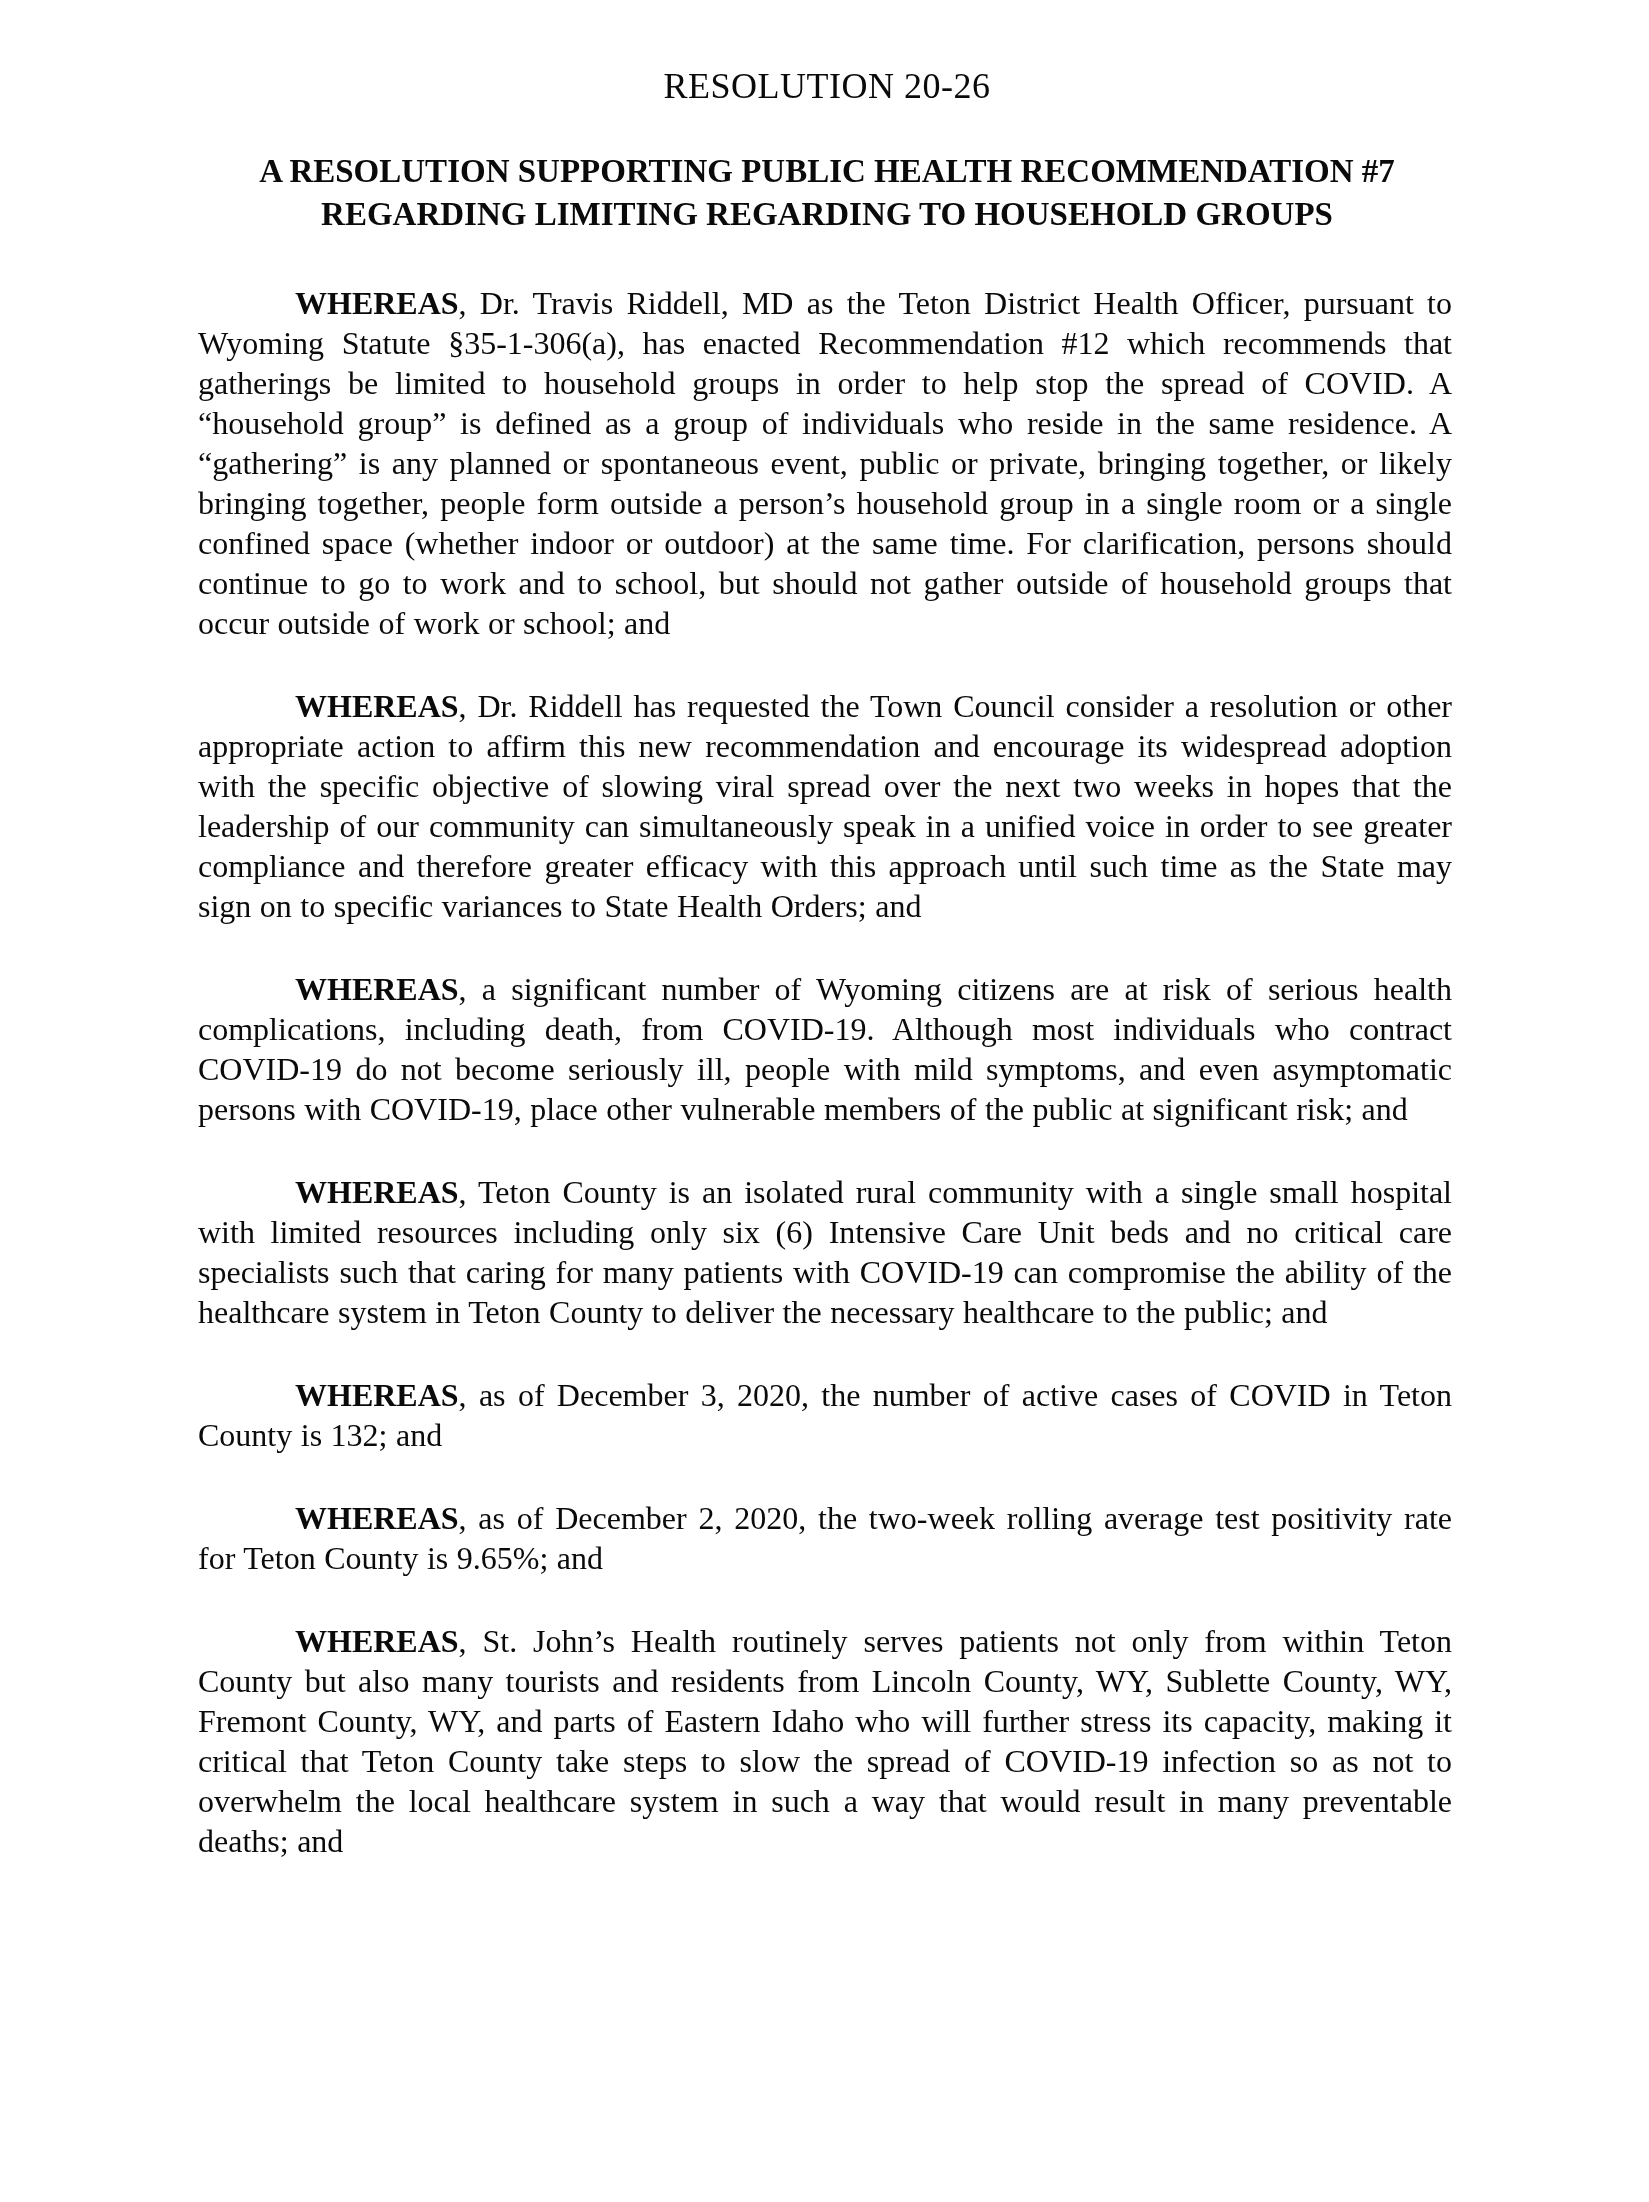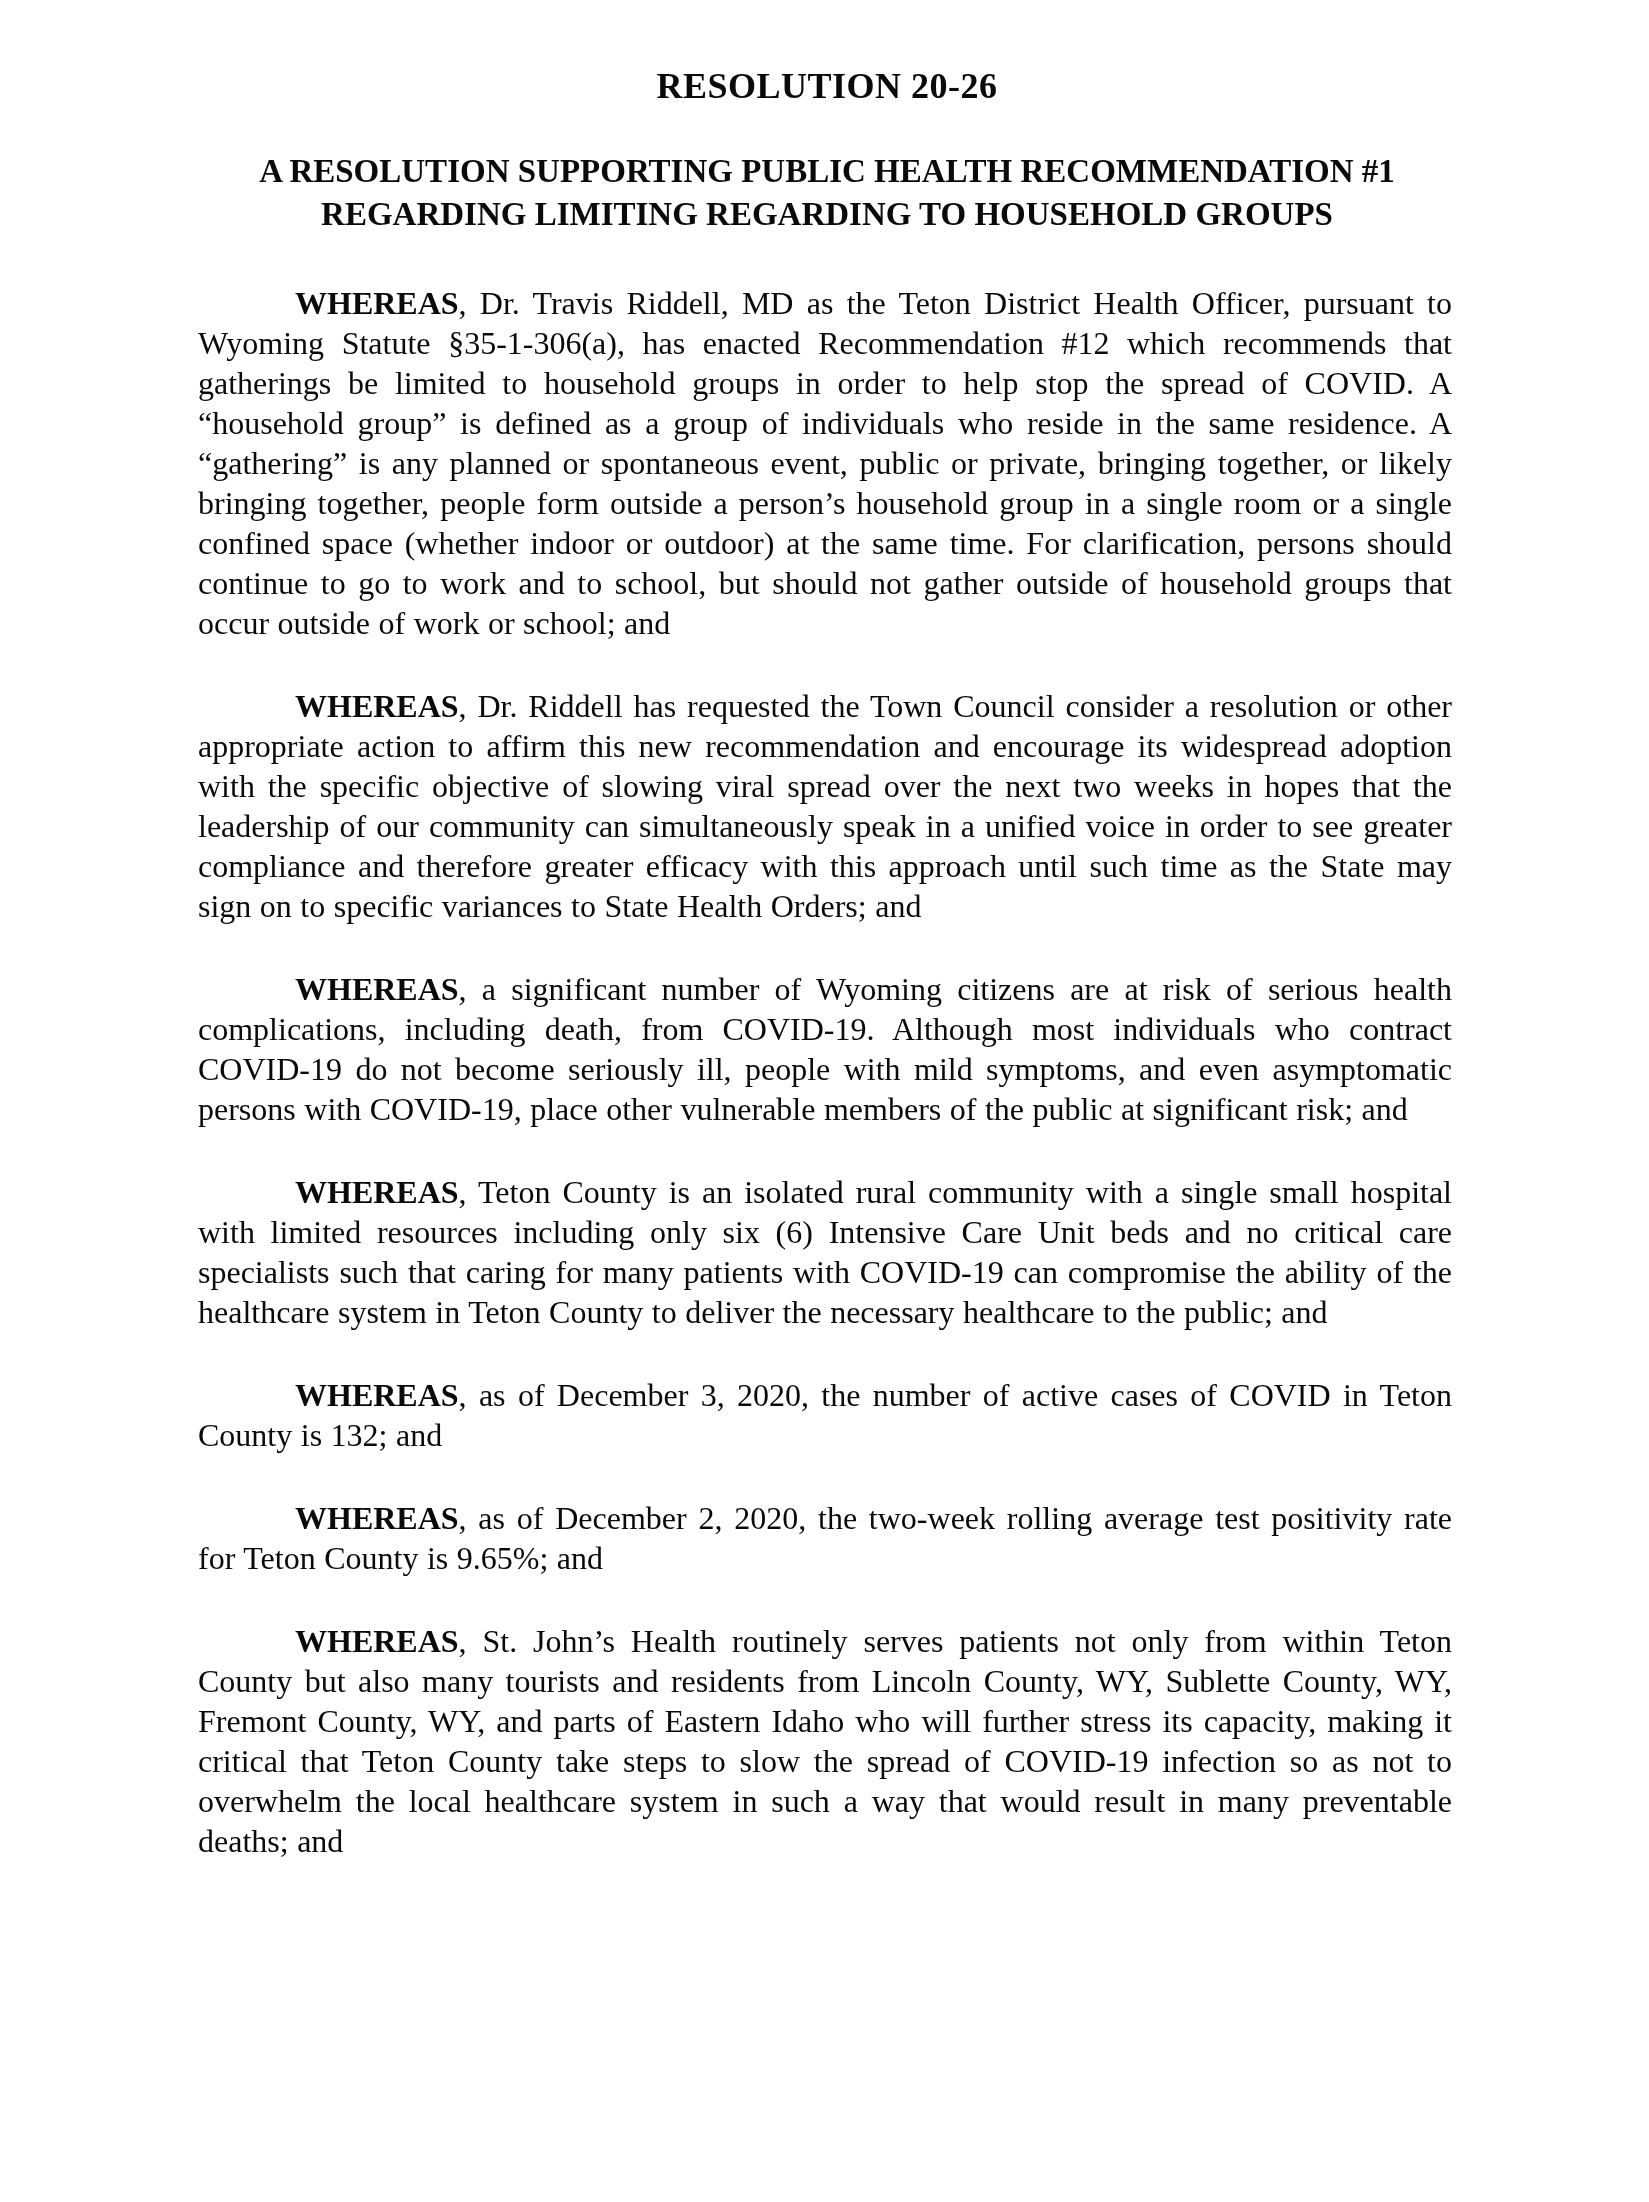--- a/index.html
+++ b/index.html
@@ -15,21 +15,21 @@
     background: #ffffff;
     color: #0a0a0a;
     font-family: "Liberation Serif", "DejaVu Serif", serif;
     box-sizing: border-box;
     padding: 68px 194px 0 198px;
     overflow: hidden;
   }
   .title {
     margin: 0 0 46px 0;
     font-size: 36px;
-    font-weight: bold;
+    font-weight: normal;
     text-align: center;
     line-height: 1;
     letter-spacing: 0.5px;
   }
   .subtitle {
     margin: 0 0 47px 0;
     font-size: 33px;
     font-weight: bold;
     text-align: center;
     line-height: 43px;
@@ -49,21 +49,21 @@
     font-weight: bold;
   }
 </style>
 </head>
 <body>
 
 <div class="page">
   <h1 class="title">RESOLUTION 20-26</h1>
 
   <div class="subtitle">
-    <div>A RESOLUTION SUPPORTING PUBLIC HEALTH RECOMMENDATION #1</div>
+    <div>A RESOLUTION SUPPORTING PUBLIC HEALTH RECOMMENDATION #7</div>
     <div>REGARDING LIMITING REGARDING TO HOUSEHOLD GROUPS</div>
   </div>
 
   <div class="body-text" id="paragraphs">
   <p class="para"><span class="lead">WHEREAS</span><span class="rest">, Dr. Travis Riddell, MD as the Teton District Health Officer, pursuant to Wyoming Statute §35-1-306(a), has enacted Recommendation #12 which recommends that gatherings be limited to household groups in order to help stop the spread of COVID.  A “household group” is defined as a group of individuals who reside in the same residence.  A “gathering” is any planned or spontaneous event, public or private, bringing together, or likely bringing together, people form outside a person’s household group in a single room or a single confined space (whether indoor or outdoor) at the same time.  For clarification, persons should continue to go to work and to school, but should not gather outside of household groups that occur outside of work or school; and</span></p>
 
   <p class="para"><span class="lead">WHEREAS</span><span class="rest">, Dr. Riddell has requested the Town Council consider a resolution or other appropriate action to affirm this new recommendation and encourage its widespread adoption with the specific objective of slowing viral spread over the next two weeks in hopes that the leadership of our community can simultaneously speak in a unified voice in order to see greater compliance and therefore greater efficacy with this approach until such time as the State may sign on to specific variances to State Health Orders; and</span></p>
 
   <p class="para"><span class="lead">WHEREAS</span><span class="rest">, a significant number of Wyoming citizens are at risk of serious health complications, including death, from COVID-19. Although most individuals who contract COVID-19 do not become seriously ill, people with mild symptoms, and even asymptomatic persons with COVID-19, place other vulnerable members of the public at significant risk; and</span></p>
 

